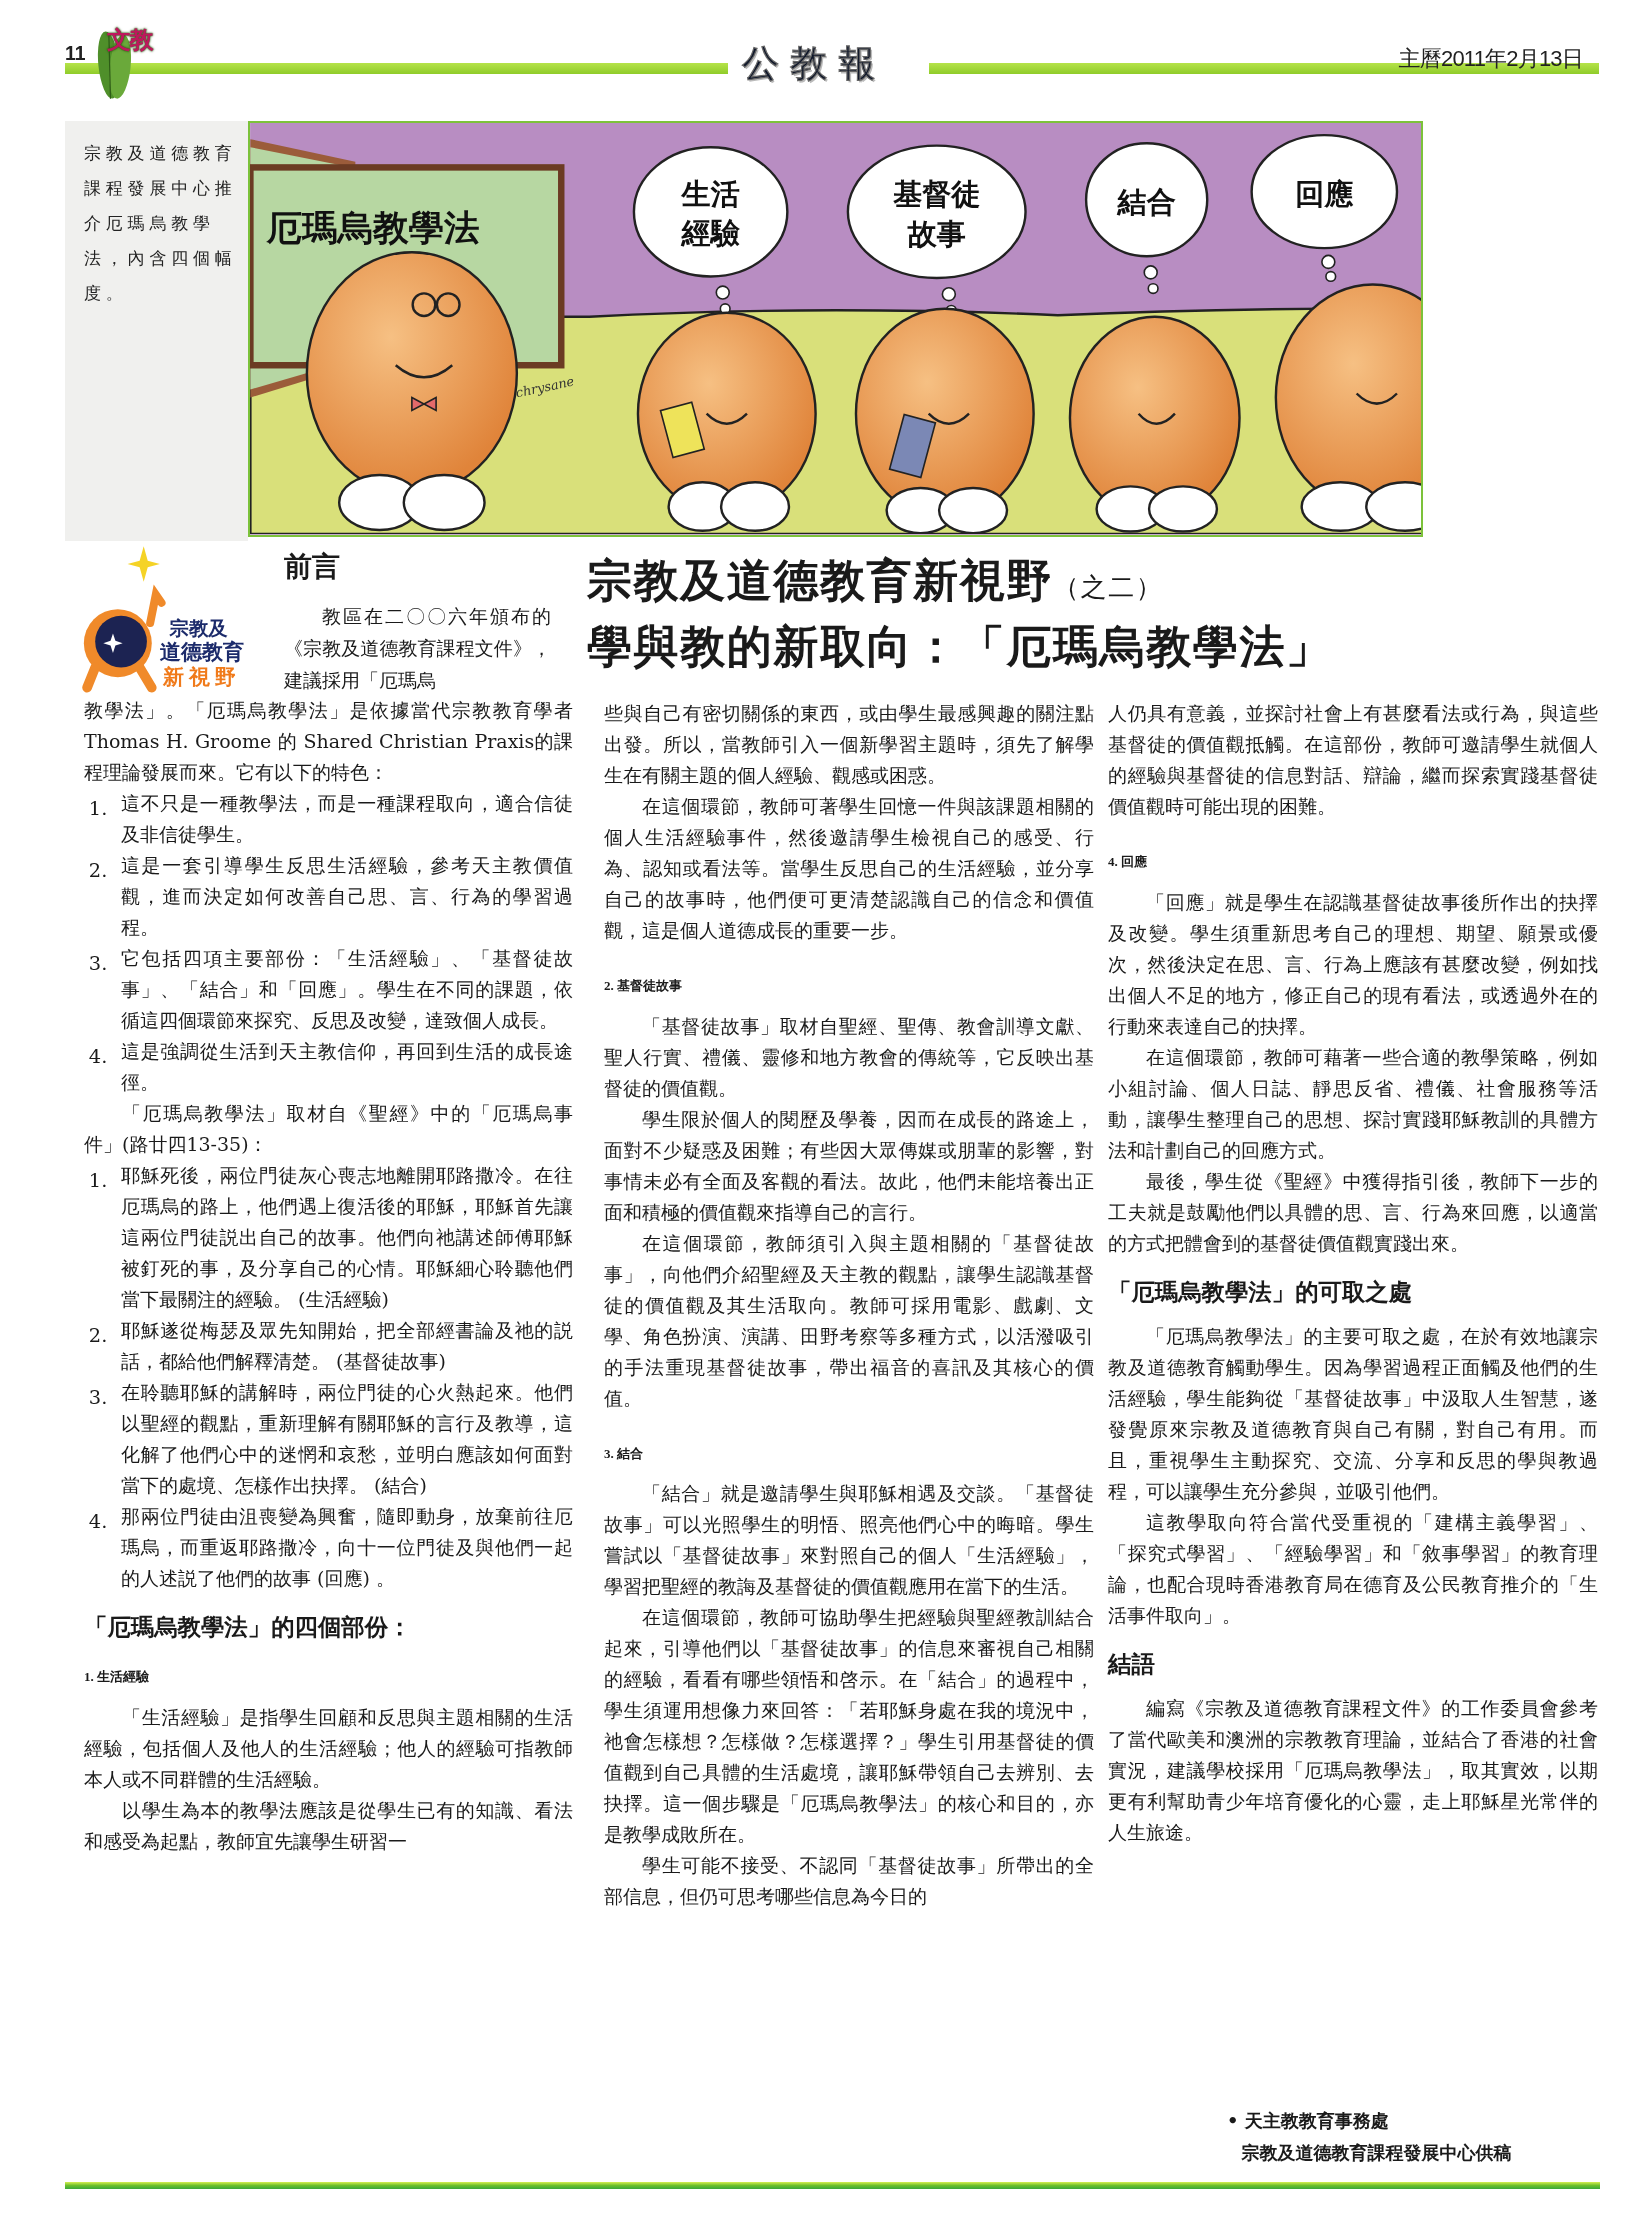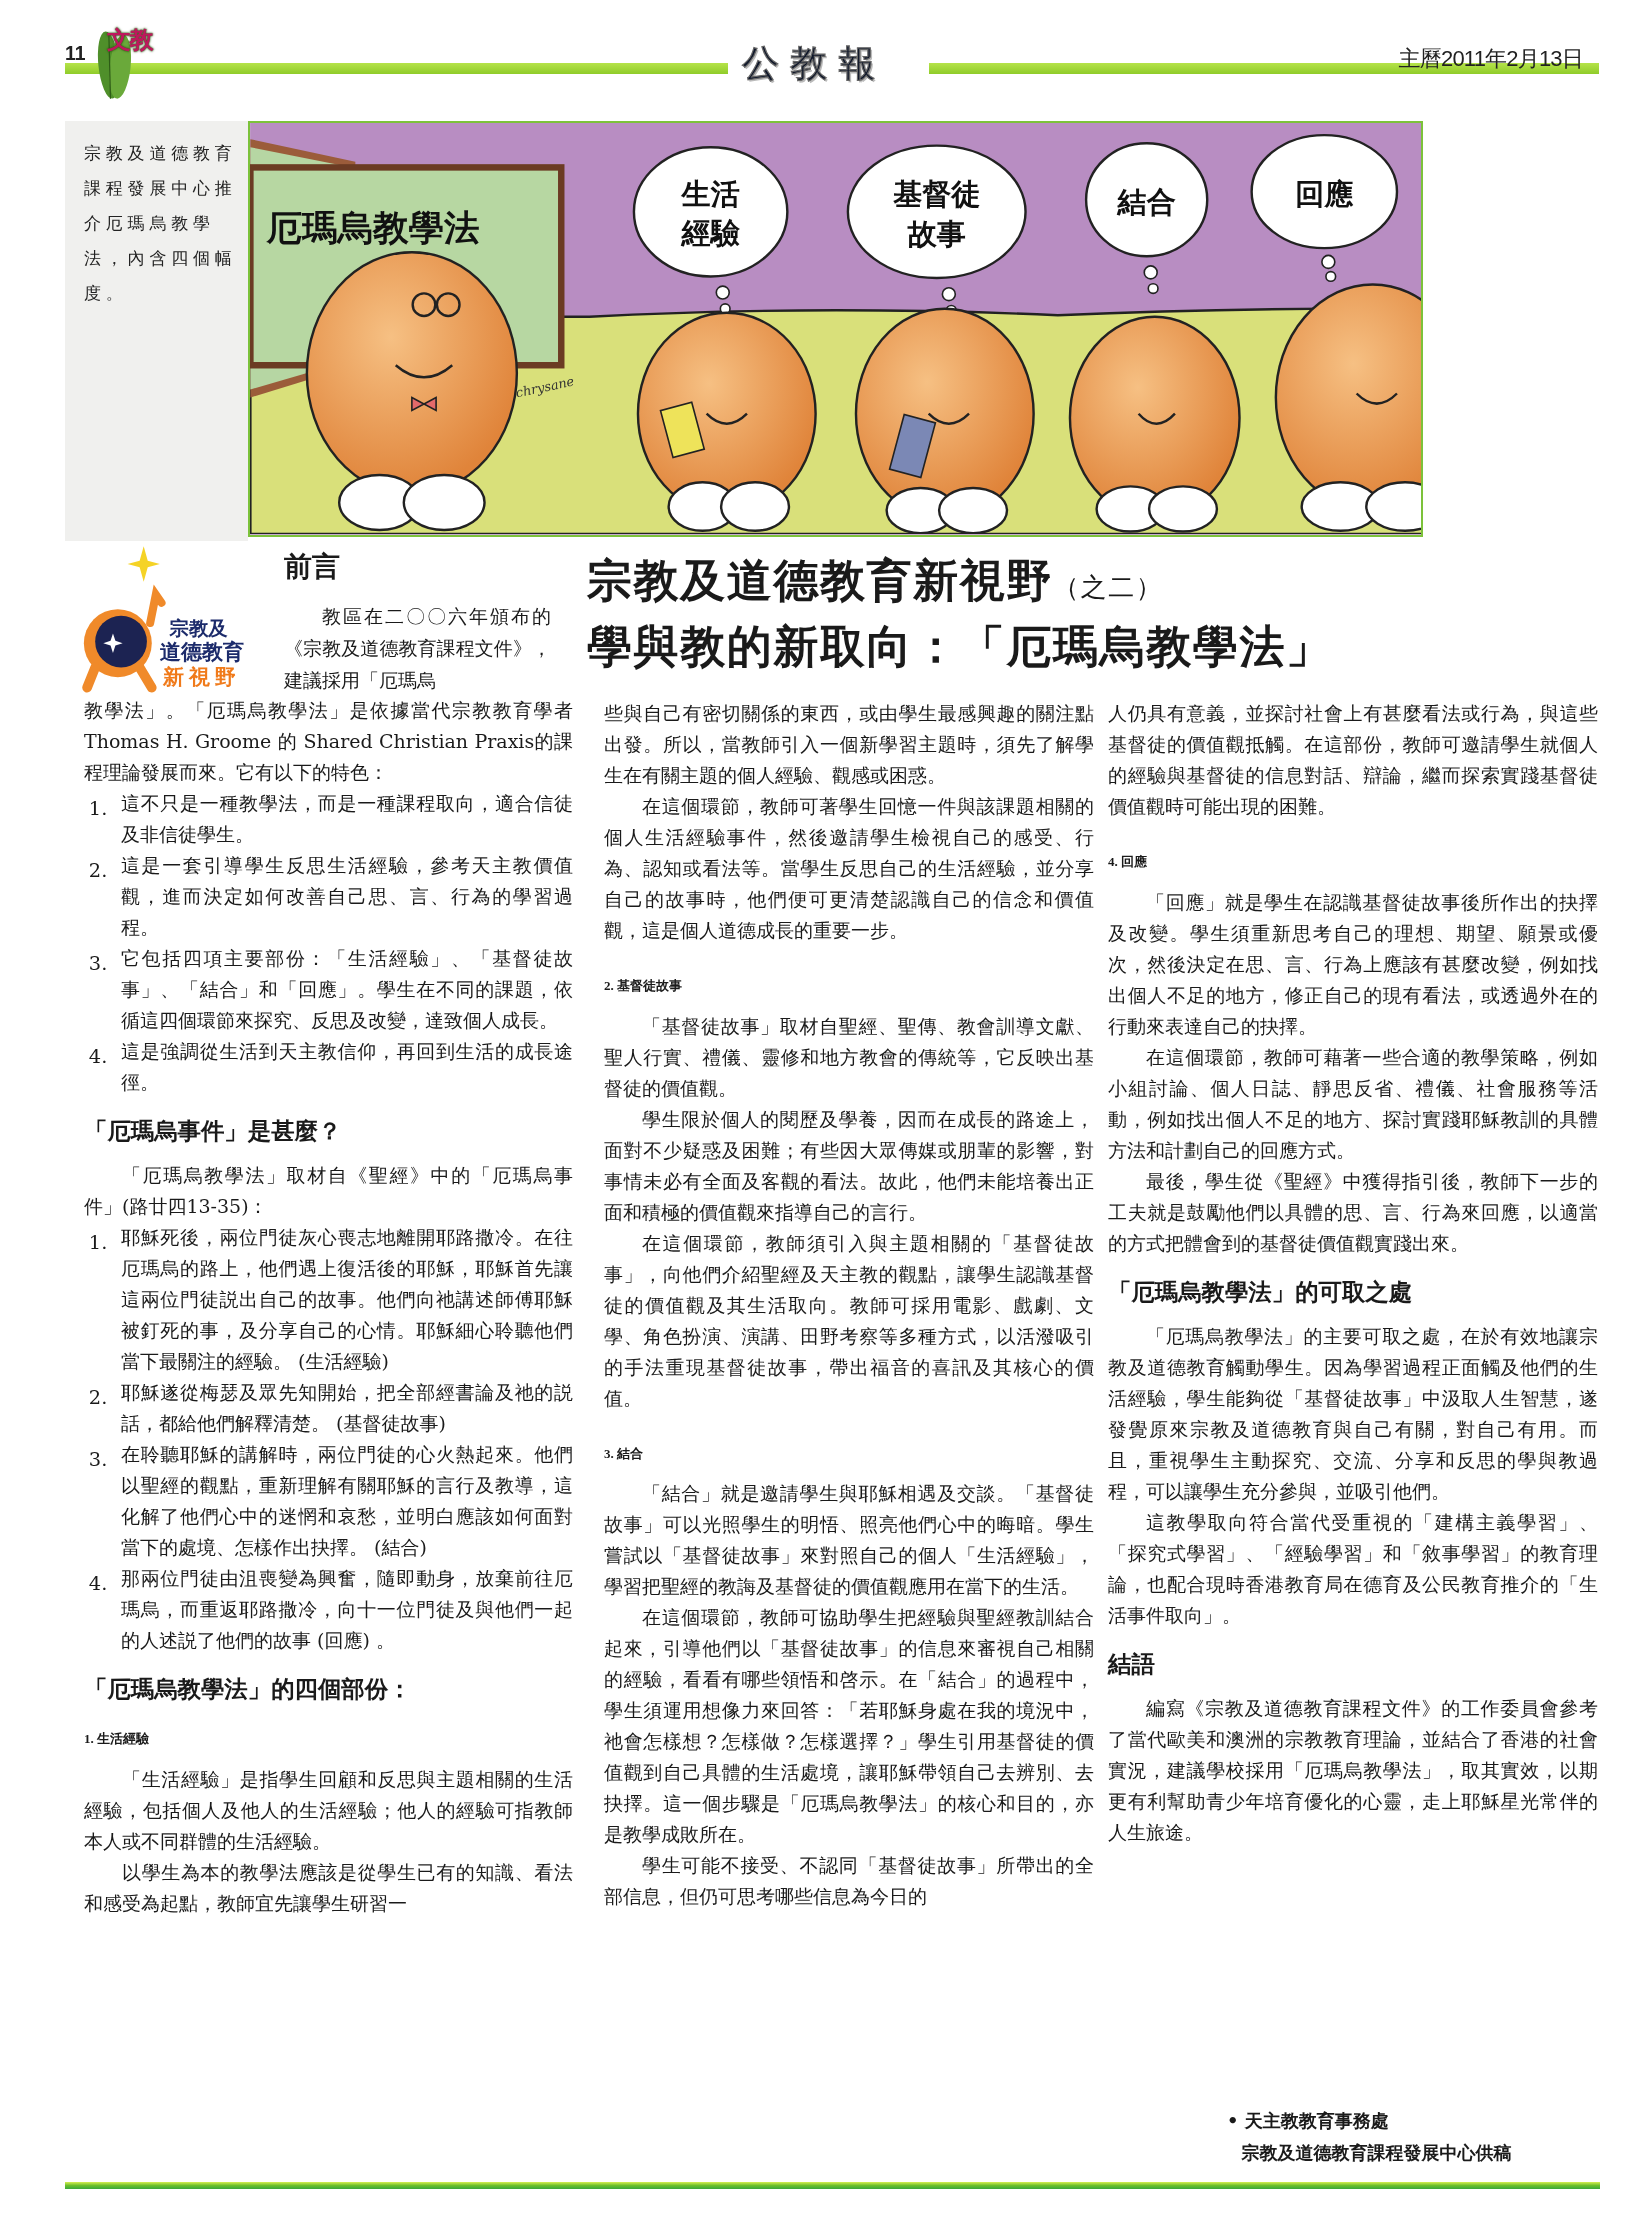--- a/index.html
+++ b/index.html
@@ -167,21 +167,20 @@
 </div>
 
 <div class="col" style="left:65px;top:695px;width:489px;">
   <p class="noind">教學法」。「厄瑪烏教學法」是依據當代宗教教育學者Thomas H. Groome 的 Shared Christian Praxis的課程理論發展而來。它有以下的特色：</p>
   <ol class="num">
     <li><span class="n">1.</span><span>這不只是一種教學法，而是一種課程取向，適合信徒及非信徒學生。</span></li>
     <li><span class="n">2.</span><span>這是一套引導學生反思生活經驗，參考天主教價值觀，進而決定如何改善自己思、言、行為的學習過程。</span></li>
     <li><span class="n">3.</span><span>它包括四項主要部份：「生活經驗」、「基督徒故事」、「結合」和「回應」。學生在不同的課題，依循這四個環節來探究、反思及改變，達致個人成長。</span></li>
     <li><span class="n">4.</span><span>這是強調從生活到天主教信仰，再回到生活的成長途徑。</span></li>
   </ol>
-  <div class="sec-h">「厄瑪烏事件」是甚麼？</div>
   <p>「厄瑪烏教學法」取材自《聖經》中的「厄瑪烏事件」(路廿四13-35)：</p>
   <ol class="num">
     <li><span class="n">1.</span><span>耶穌死後，兩位門徒灰心喪志地離開耶路撒冷。在往厄瑪烏的路上，他們遇上復活後的耶穌，耶穌首先讓這兩位門徒説出自己的故事。他們向祂講述師傅耶穌被釘死的事，及分享自己的心情。耶穌細心聆聽他們當下最關注的經驗。 (生活經驗)</span></li>
     <li><span class="n">2.</span><span>耶穌遂從梅瑟及眾先知開始，把全部經書論及祂的説話，都給他們解釋清楚。 (基督徒故事)</span></li>
     <li><span class="n">3.</span><span>在聆聽耶穌的講解時，兩位門徒的心火熱起來。他們以聖經的觀點，重新理解有關耶穌的言行及教導，這化解了他們心中的迷惘和哀愁，並明白應該如何面對當下的處境、怎樣作出抉擇。 (結合)</span></li>
     <li><span class="n">4.</span><span>那兩位門徒由沮喪變為興奮，隨即動身，放棄前往厄瑪烏，而重返耶路撒冷，向十一位門徒及與他們一起的人述説了他們的故事 (回應) 。</span></li>
   </ol>
   <div class="sec-h">「厄瑪烏教學法」的四個部份：</div>
   <div class="sub-h">1. 生活經驗</div>
   <p>「生活經驗」是指學生回顧和反思與主題相關的生活經驗，包括個人及他人的生活經驗；他人的經驗可指教師本人或不同群體的生活經驗。</p>
@@ -198,21 +197,21 @@
   <div class="sub-h" style="margin-top:24px;">3. 結合</div>
   <p>「結合」就是邀請學生與耶穌相遇及交談。「基督徒故事」可以光照學生的明悟、照亮他們心中的晦暗。學生嘗試以「基督徒故事」來對照自己的個人「生活經驗」，學習把聖經的教誨及基督徒的價值觀應用在當下的生活。</p>
   <p>在這個環節，教師可協助學生把經驗與聖經教訓結合起來，引導他們以「基督徒故事」的信息來審視自己相關的經驗，看看有哪些領悟和啓示。在「結合」的過程中，學生須運用想像力來回答：「若耶穌身處在我的境況中，祂會怎樣想？怎樣做？怎樣選擇？」學生引用基督徒的價值觀到自己具體的生活處境，讓耶穌帶領自己去辨別、去抉擇。這一個步驟是「厄瑪烏教學法」的核心和目的，亦是教學成敗所在。</p>
   <p>學生可能不接受、不認同「基督徒故事」所帶出的全部信息，但仍可思考哪些信息為今日的</p>
 </div>
 
 <div class="col" style="left:1089px;top:698px;width:490px;">
   <p class="noind">人仍具有意義，並探討社會上有甚麼看法或行為，與這些基督徒的價值觀抵觸。在這部份，教師可邀請學生就個人的經驗與基督徒的信息對話、辯論，繼而探索實踐基督徒價值觀時可能出現的困難。</p>
   <div class="sub-h" style="margin-top:24px;">4. 回應</div>
   <p>「回應」就是學生在認識基督徒故事後所作出的抉擇及改變。學生須重新思考自己的理想、期望、願景或優次，然後決定在思、言、行為上應該有甚麼改變，例如找出個人不足的地方，修正自己的現有看法，或透過外在的行動來表達自己的抉擇。</p>
-  <p>在這個環節，教師可藉著一些合適的教學策略，例如小組討論、個人日誌、靜思反省、禮儀、社會服務等活動，例如找出個人不足的地方、探討實踐耶穌教訓的具體方法和計劃自己的回應方式。</p>
+  <p>在這個環節，教師可藉著一些合適的教學策略，例如小組討論、個人日誌、靜思反省、禮儀、社會服務等活動，讓學生整理自己的思想、探討實踐耶穌教訓的具體方法和計劃自己的回應方式。</p>
   <p>最後，學生從《聖經》中獲得指引後，教師下一步的工夫就是鼓勵他們以具體的思、言、行為來回應，以適當的方式把體會到的基督徒價值觀實踐出來。</p>
   <div class="sec-h">「厄瑪烏教學法」的可取之處</div>
   <p>「厄瑪烏教學法」的主要可取之處，在於有效地讓宗教及道德教育觸動學生。因為學習過程正面觸及他們的生活經驗，學生能夠從「基督徒故事」中汲取人生智慧，遂發覺原來宗教及道德教育與自己有關，對自己有用。而且，重視學生主動探究、交流、分享和反思的學與教過程，可以讓學生充分參與，並吸引他們。</p>
   <p>這教學取向符合當代受重視的「建構主義學習」、「探究式學習」、「經驗學習」和「敘事學習」的教育理論，也配合現時香港教育局在德育及公民教育推介的「生活事件取向」。</p>
   <div class="sec-h">結語</div>
   <p>編寫《宗教及道德教育課程文件》的工作委員會參考了當代歐美和澳洲的宗教教育理論，並結合了香港的社會實況，建議學校採用「厄瑪烏教學法」，取其實效，以期更有利幫助青少年培育優化的心靈，走上耶穌星光常伴的人生旅途。</p>
 </div>
 
 <div class="credit">
   <div>• 天主教教育事務處</div>

